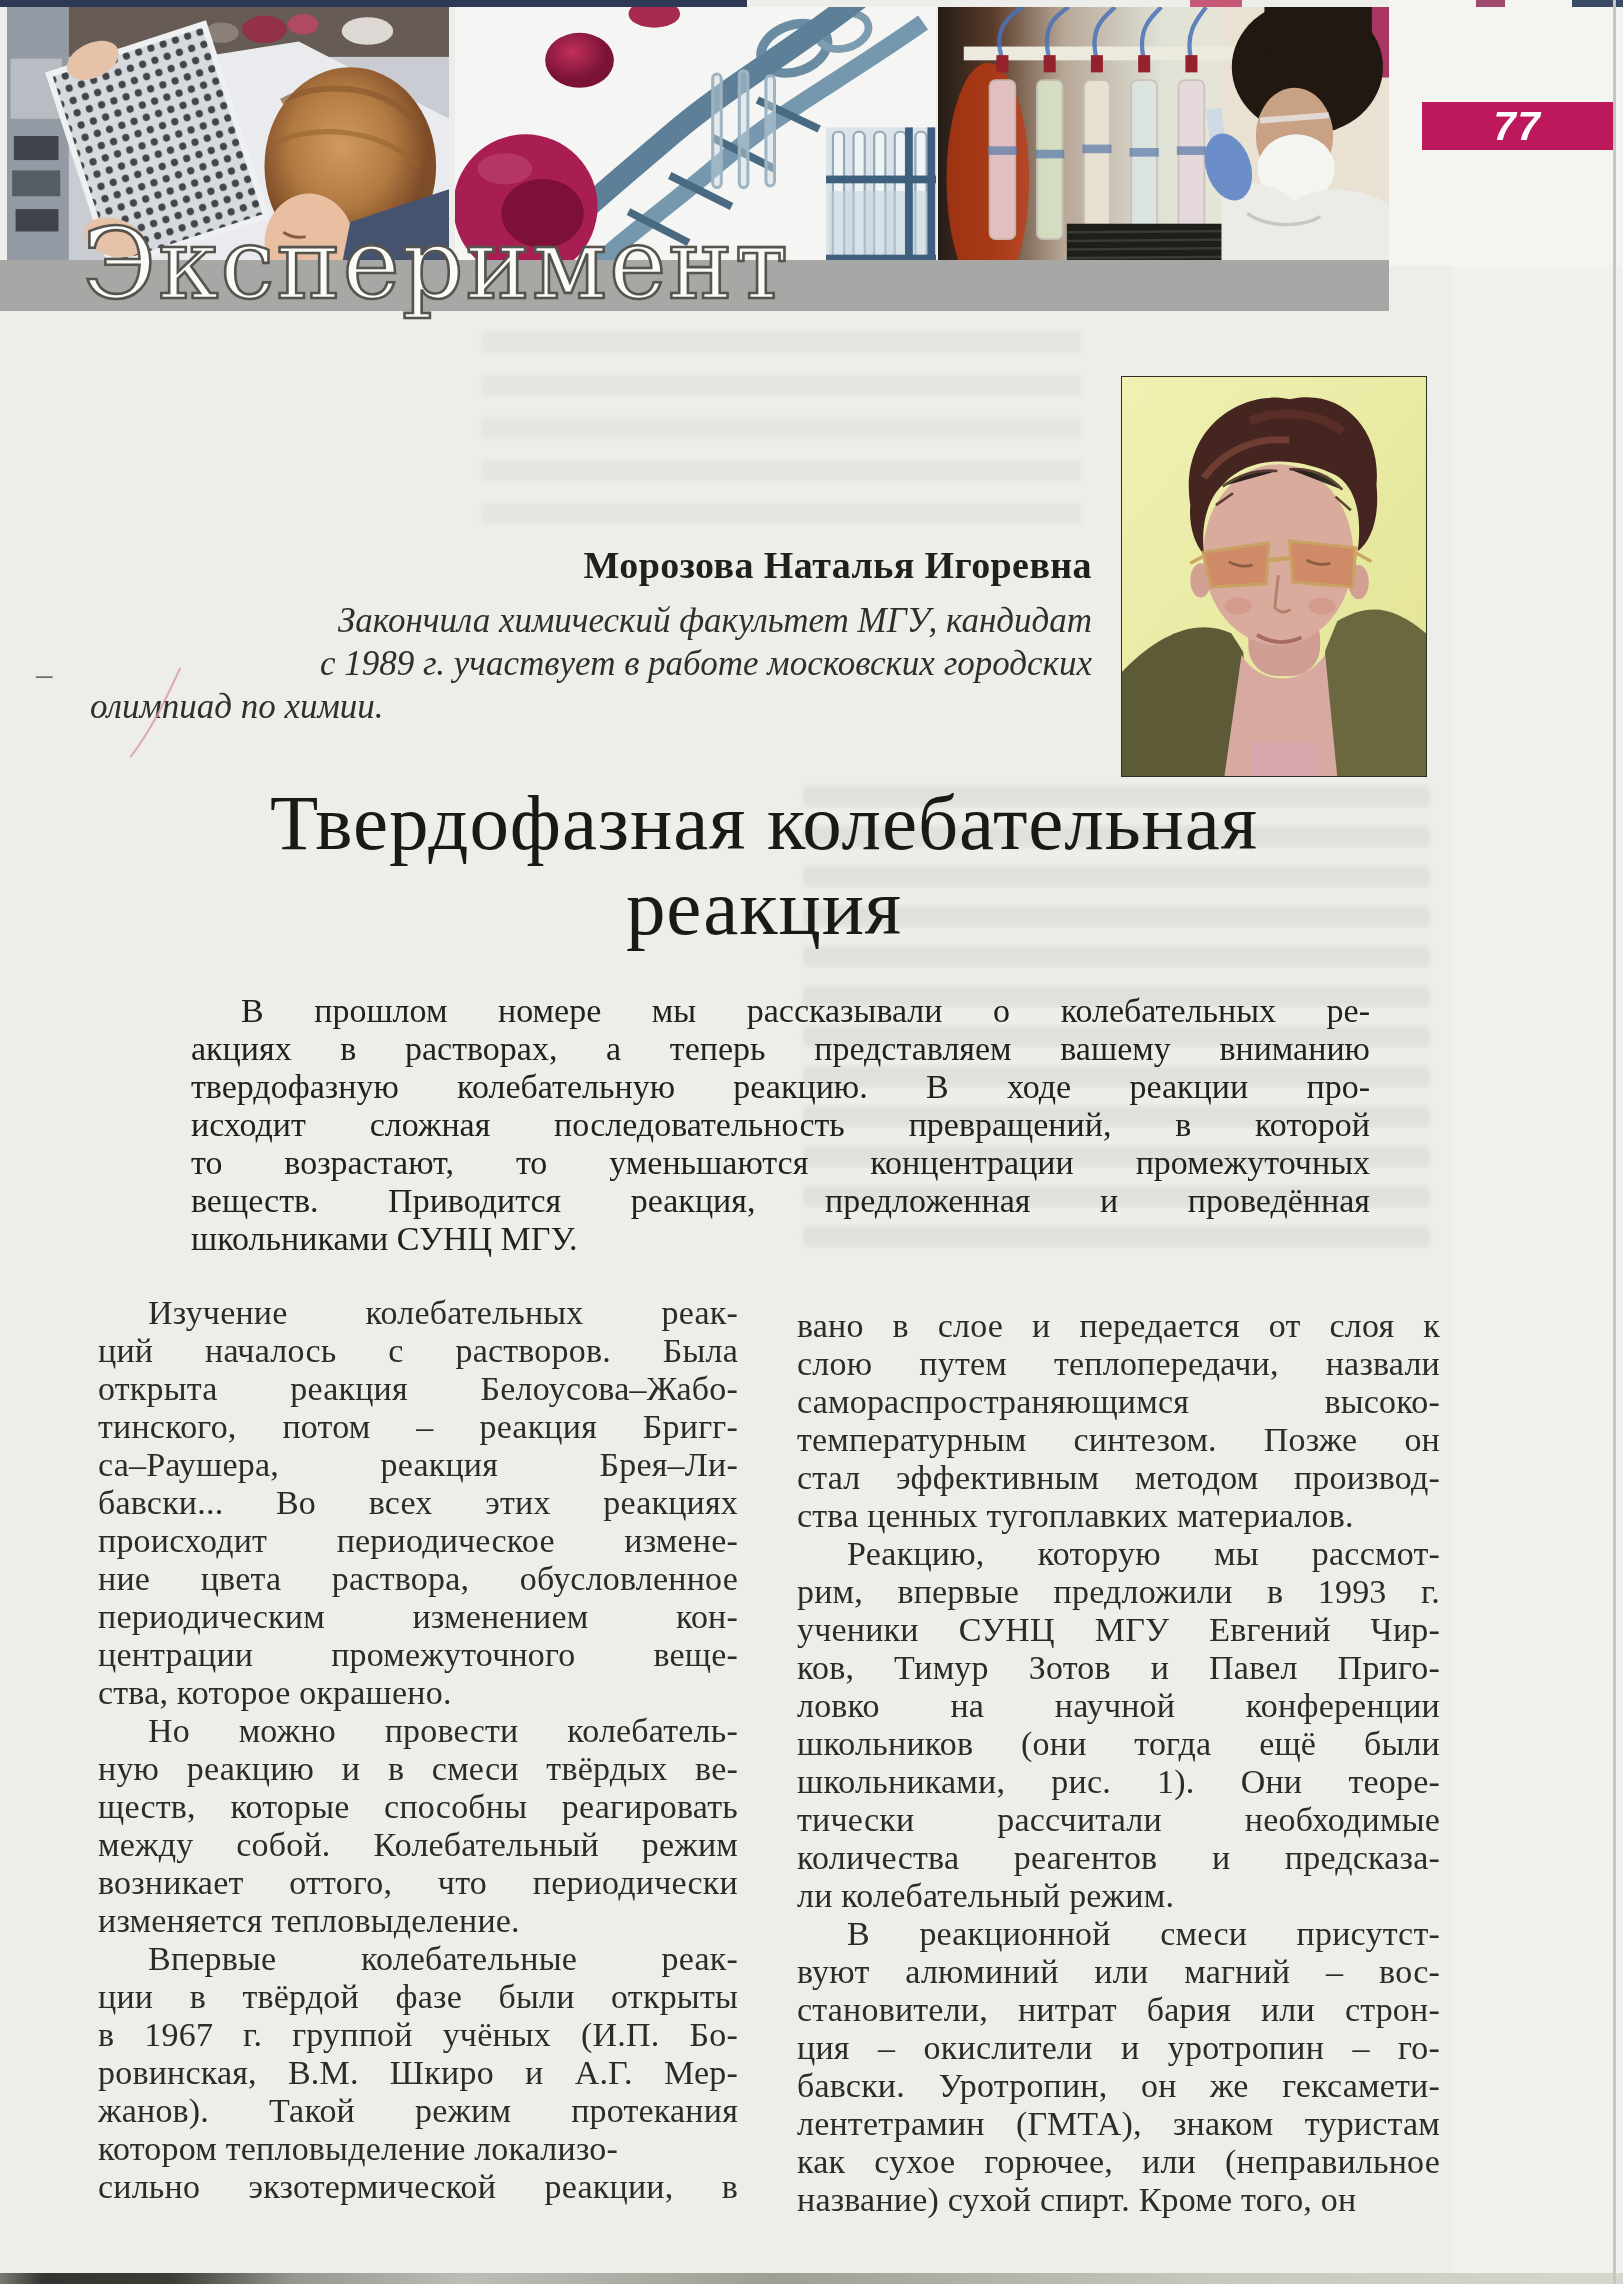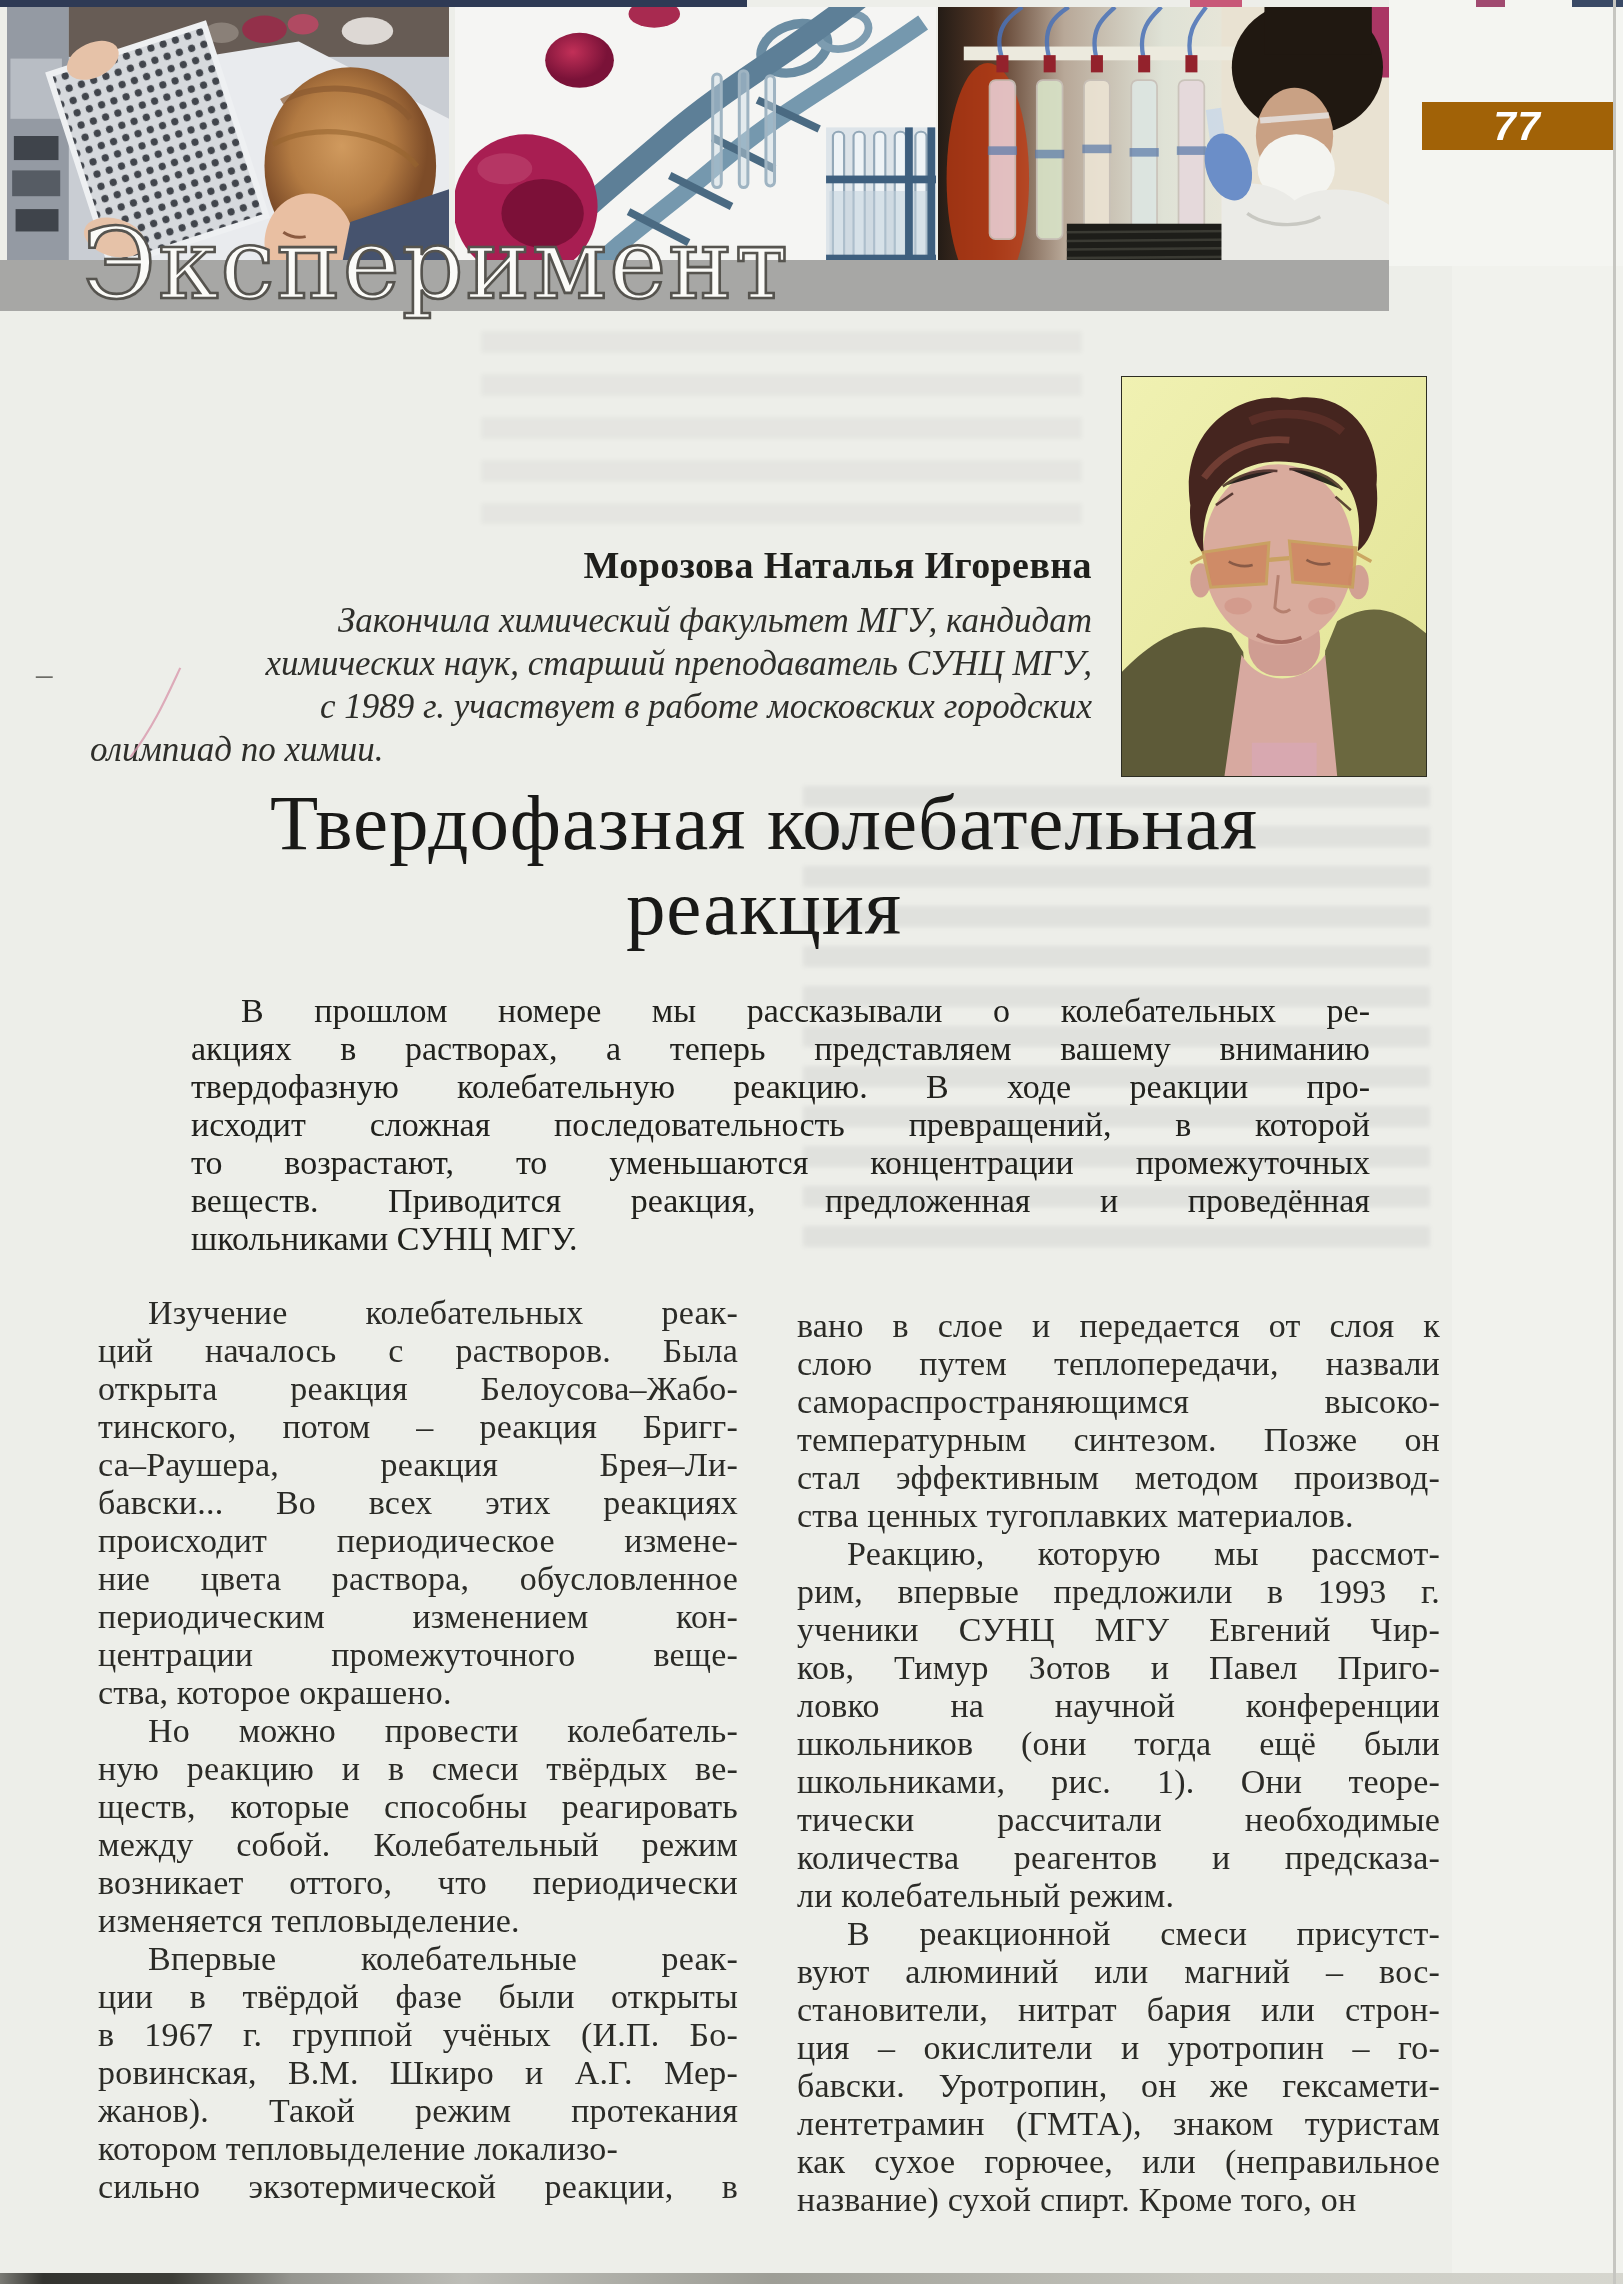--- a/index.html
+++ b/index.html
@@ -229,35 +229,34 @@
       <ellipse cx="415" cy="150" rx="45" ry="56" fill="#c9a184"></ellipse>
       <path d="M375,132 L455,126" stroke="#e8e8e8" stroke-width="7" opacity="0.8"></path>
       <ellipse cx="417" cy="188" rx="45" ry="40" fill="#f4f4f0"></ellipse>
       <path d="M330,300 L330,215 C360,195 400,210 415,225 C445,205 495,210 525,230 L525,300 Z" fill="#ebebe7"></path>
       <path d="M360,240 C380,255 420,258 445,244" stroke="#c8c8c2" stroke-width="4" fill="none"></path>
       <rect x="318" y="118" width="18" height="92" fill="#cad8e8" opacity="0.85" transform="rotate(-8 327 164)"></rect>
       <ellipse cx="338" cy="186" rx="26" ry="40" fill="#6b8ec8" transform="rotate(-18 338 186)"></ellipse>
     </svg>
   </div>
 
-  <div class="abs badge" id="badge" style="background: #a16207;">
+  <div class="abs badge" id="badge" style="background: #be185d;">
     <span class="badge-num">77</span>
   </div>
 
   <div class="abs band" id="band" style="background: rgb(167, 167, 165);"></div>
   <div class="abs banner-word">Эксперимент</div>
 
   <div class="abs ghost ghost-b" style="left:481px;top:331px;width:601px;height:193px;"></div>
   <div class="abs ghost ghost-a" style="left:803px;top:786px;width:627px;height:464px;"></div>
 
   <div class="abs author-block">
     <div class="author-name">Морозова Наталья Игоревна</div>
     <div class="bio-block">
         <div class="line">Закончила химический факультет МГУ, кандидат</div>
-        <div class="line">химических наук, старший преподаватель СУНЦ МГУ,</div>
         <div class="line">с 1989 г. участвует в работе московских городских</div>
         <div class="line last">олимпиад по химии.</div>
       </div>
   </div>
 
   <div class="abs author-photo">
     <svg viewBox="0 0 356 467" preserveAspectRatio="none">
       <defs>
         <linearGradient id="yg" x1="0" y1="0" x2="1" y2="1">
           <stop offset="0" stop-color="#f0f1b2"></stop>

